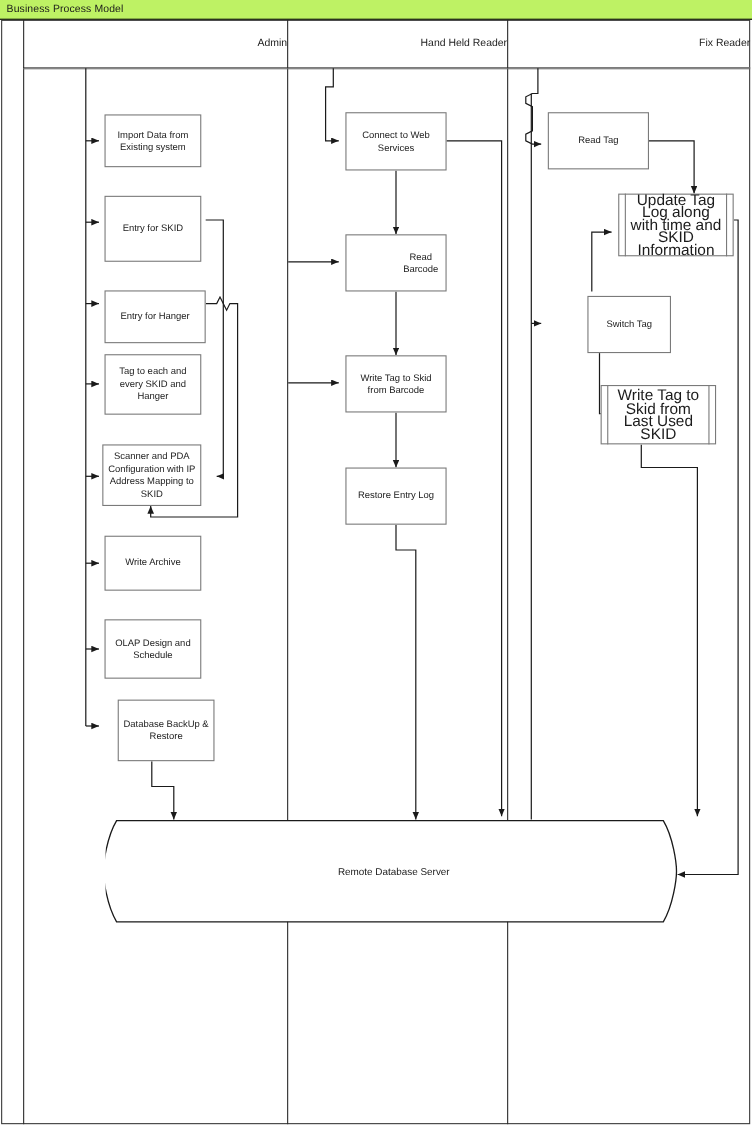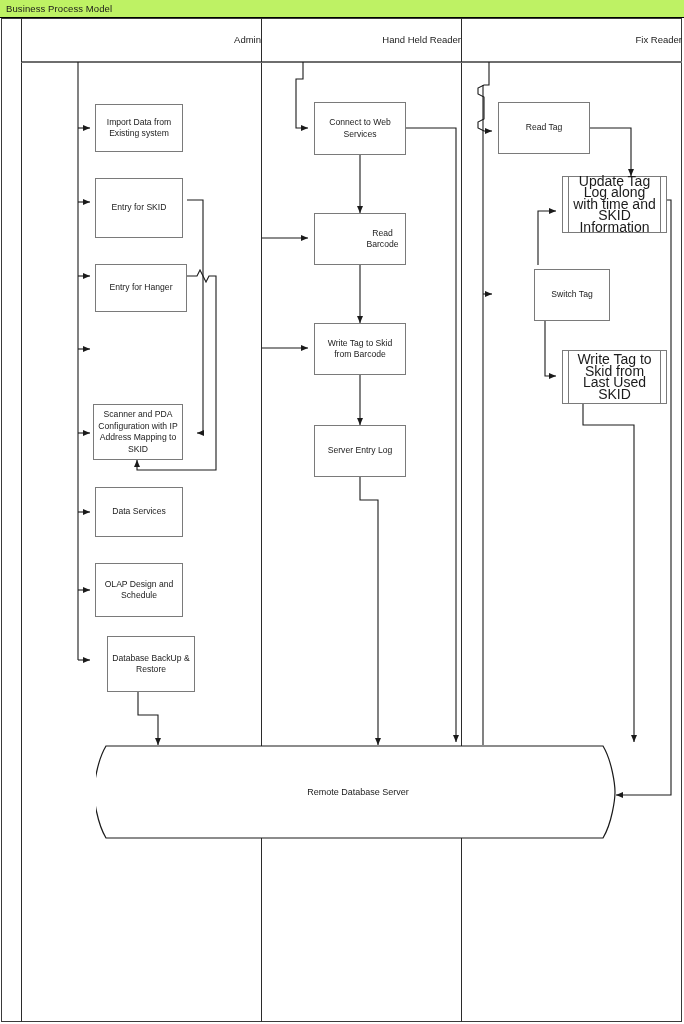--- a/index.html
+++ b/index.html
@@ -140,62 +140,65 @@
 
   <div class="box" style="left:95px;top:104px;width:88px;height:48px;">
     <span>Import Data from Existing system</span>
   </div>
   <div class="box" style="left:95px;top:178px;width:88px;height:60px;">
     <span>Entry for SKID</span>
   </div>
   <div class="box" style="left:95px;top:264px;width:92px;height:48px;">
     <span>Entry for Hanger</span>
   </div>
+  <div class="box" style="left:95px;top:322px;width:88px;height:55px;">
+    <span>Tag to each and every SKID and Hanger</span>
+  </div>
   <div class="box" style="left:93px;top:404px;width:90px;height:56px;">
     <span>Scanner and PDA Configuration with IP Address Mapping to SKID</span>
   </div>
   <div class="box" style="left:95px;top:487px;width:88px;height:50px;">
-    <span>Data Services</span>
+    <span>Write Archive</span>
   </div>
   <div class="box" style="left:95px;top:563px;width:88px;height:54px;">
     <span>OLAP Design and Schedule</span>
   </div>
   <div class="box" style="left:95px;top:636px;width:88px;height:56px;margin-left:12px;">
     <span>Database BackUp &amp; Restore</span>
   </div>
 
   <div class="box" style="left:314px;top:102px;width:92px;height:53px;">
     <span>Connect to Web Services</span>
   </div>
   <div class="box" style="left:314px;top:213px;width:92px;height:52px;padding-left:48px;">
     <span>Read Barcode</span>
   </div>
   <div class="box" style="left:314px;top:323px;width:92px;height:52px;">
     <span>Write Tag to Skid from Barcode</span>
   </div>
   <div class="box" style="left:314px;top:425px;width:92px;height:52px;">
-    <span>Server Entry Log</span>
+    <span>Restore Entry Log</span>
   </div>
 
   <div class="box" style="left:498px;top:102px;width:92px;height:52px;">
     <span>Read Tag</span>
   </div>
 
   <div class="subproc" style="left:562px;top:176px;width:105px;height:57px;">
     <div class="outer"></div>
     <div class="bar" style="left:6px;"></div>
     <div class="bar" style="right:6px;"></div>
     <div class="lbl">Update Tag Log along with time and SKID Information</div>
   </div>
 
   <div class="box" style="left:498px;top:269px;width:76px;height:52px;margin-left:36px;">
     <span>Switch Tag</span>
   </div>
 
-  <div class="subproc" style="left:562px;top:350px;width:105px;height:54px;border-radius:25px;">
+  <div class="subproc" style="left:546px;top:350px;width:105px;height:54px;border-radius:25px;">
     <div class="outer"></div>
     <div class="bar" style="left:6px;"></div>
     <div class="bar" style="right:6px;"></div>
     <div class="lbl">Write Tag to Skid from Last Used SKID</div>
   </div>
 
   <div class="dbshape" style="left:96px;top:745px;width:524px;height:94px;">
     <svg width="524" height="94" viewBox="0 0 524 94" xmlns="http://www.w3.org/2000/svg">
       <path d="M10,1 L507,1 C516,16 519,40 519,47 C519,54 516,78 507,93 L10,93 C1,78 -2,54 -2,47 C-2,40 1,16 10,1 Z" fill="#ffffff" stroke="#1a1a1a" stroke-width="1.2"></path>
     </svg>

